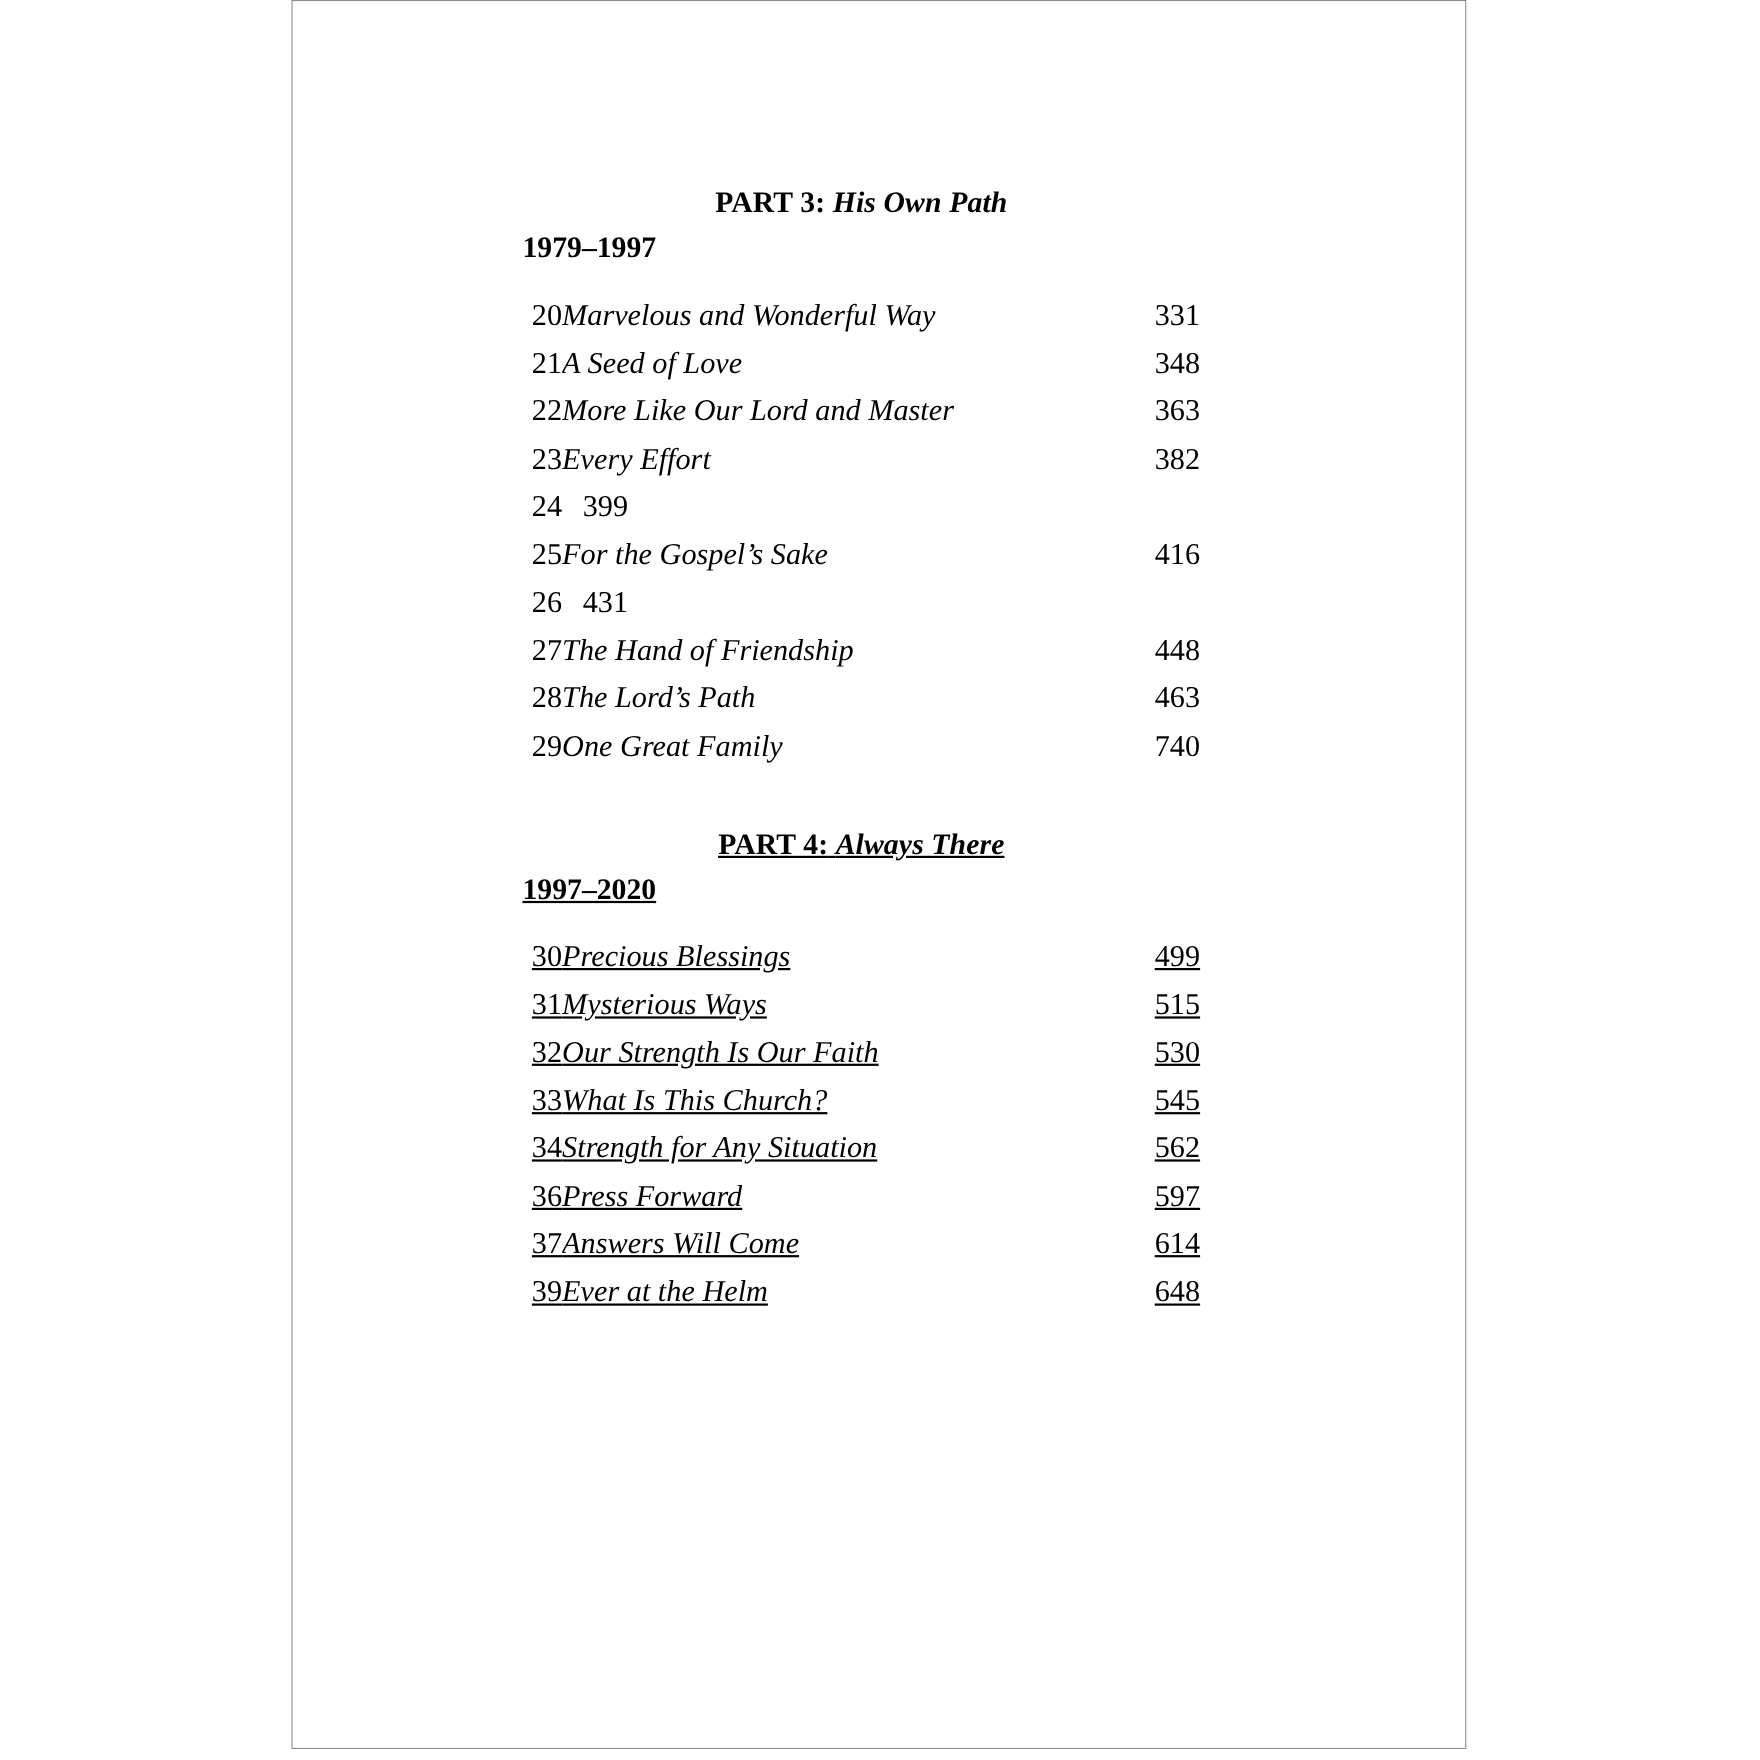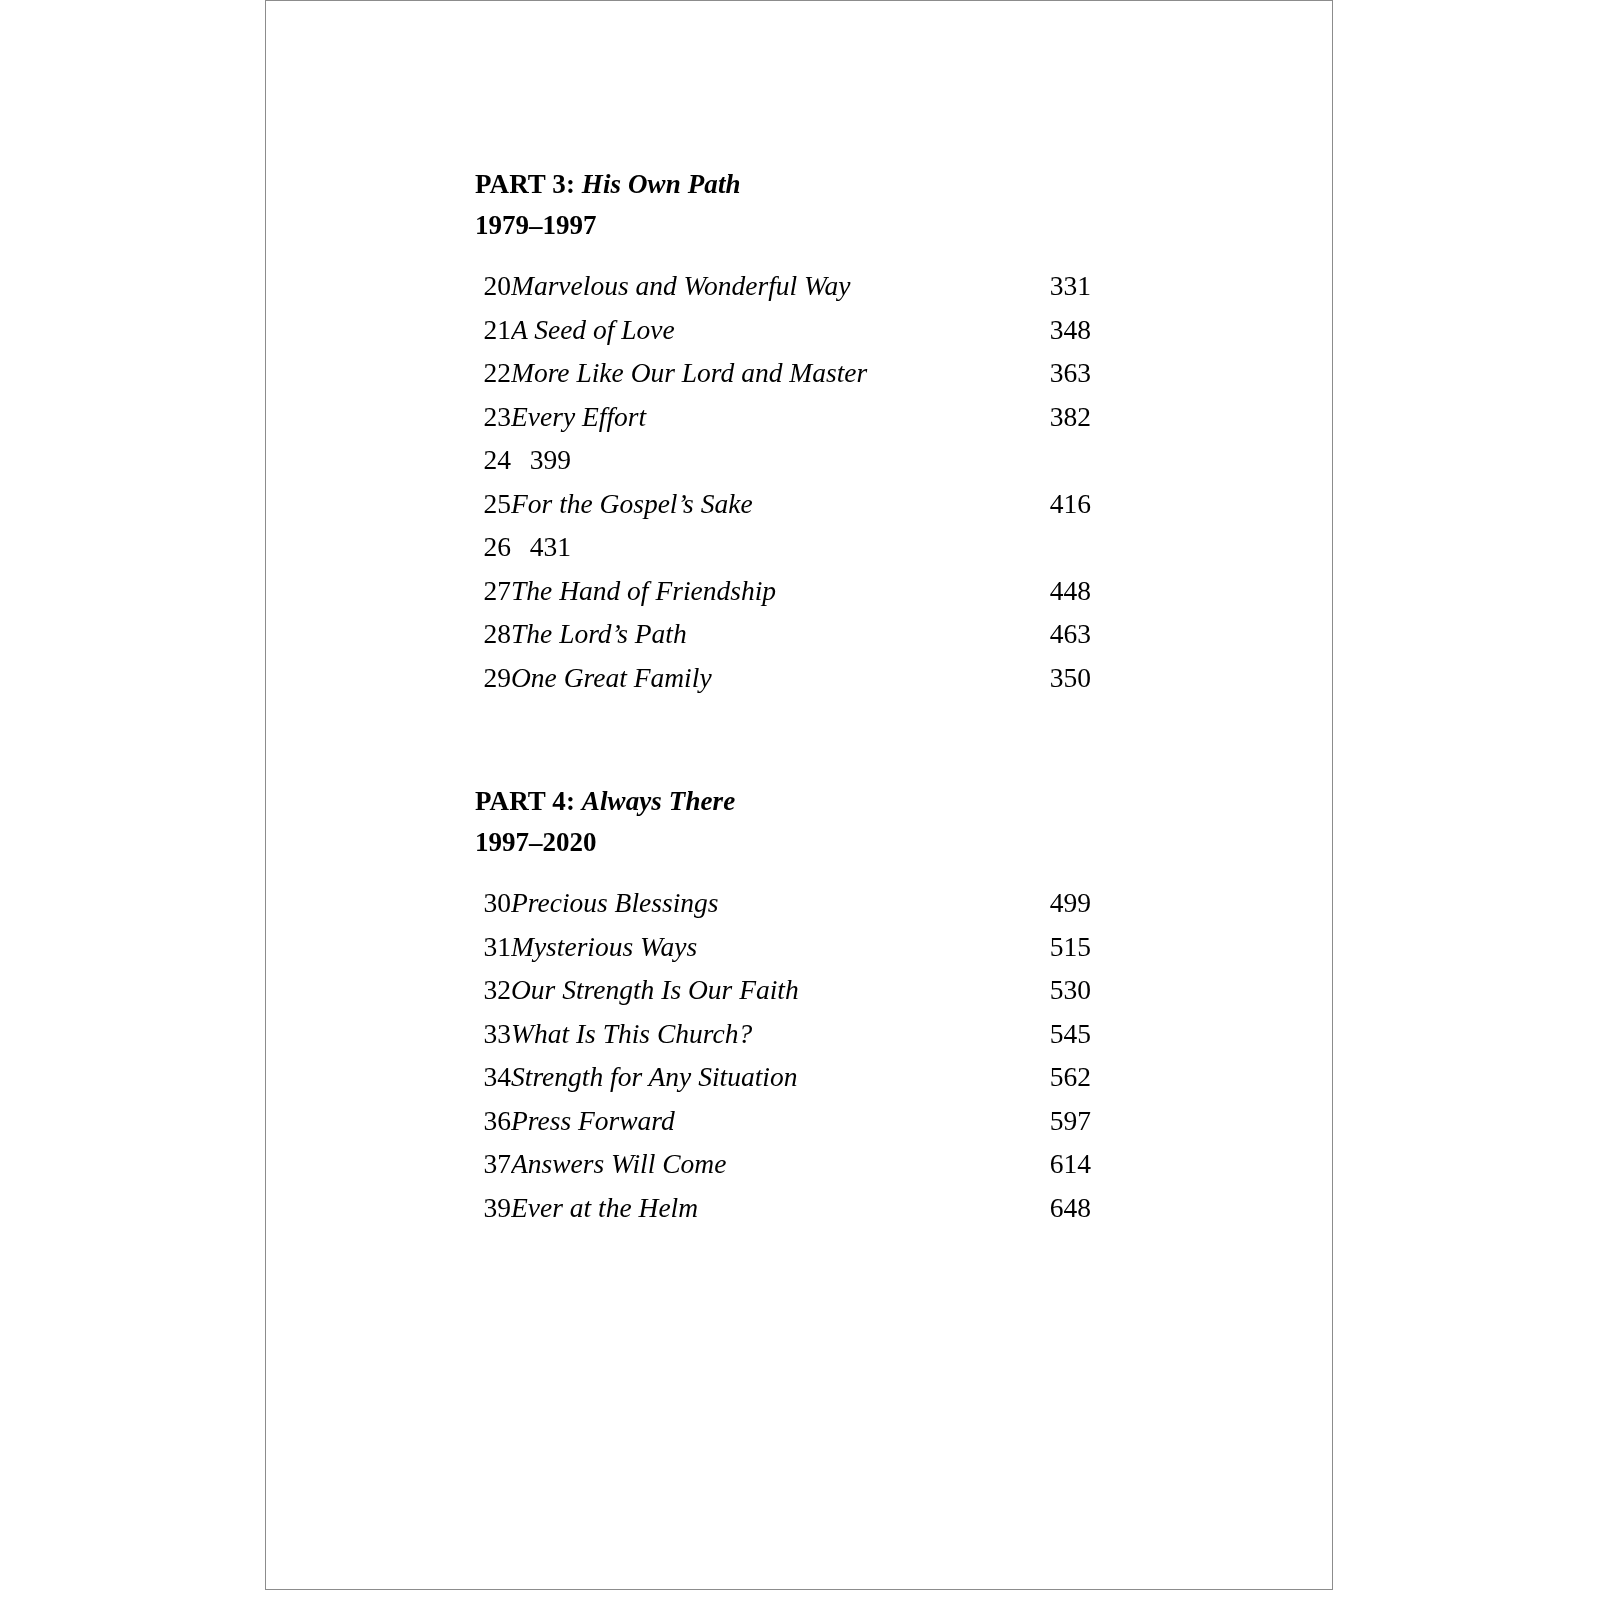--- a/index.html
+++ b/index.html
@@ -30,23 +30,24 @@
   
   #toc-content {
     position: absolute;
     left: 195px;   
     top: 170px;
     width: 630px;  
   }
 
   
   .part-section { }
-  .part-section.second { margin-top: 89px; }
+  .part-section.second { margin-top: 55px; text-decoration: underline; }
 
   .part-heading {
+    text-align: center;
     font-size: 27px;
     font-weight: bold;
     letter-spacing: 0.1px;
     line-height: 1.0;
     margin: 0 0 0 0;
     padding-left: 14px;
   }
   .part-heading .part-label {
     font-style: normal;
   }
@@ -143,21 +144,21 @@
             <span class="entry-page">448</span>
           </li>
           <li class="entry-row">
             <span class="entry-number">28</span>
             <span class="entry-title">The Lord’s Path</span>
             <span class="entry-page">463</span>
           </li>
           <li class="entry-row">
             <span class="entry-number">29</span>
             <span class="entry-title">One Great Family</span>
-            <span class="entry-page">350</span>
+            <span class="entry-page">740</span>
           </li>
         </ul>
       </div>
       <div class="part-section second">
         <div class="part-heading"><span class="part-label">PART 4:</span> <span class="part-title">Always There</span></div>
         <div class="part-years">1997–2020</div>
         <ul class="entry-list">
           <li class="entry-row">
             <span class="entry-number">30</span>
             <span class="entry-title">Precious Blessings</span>

